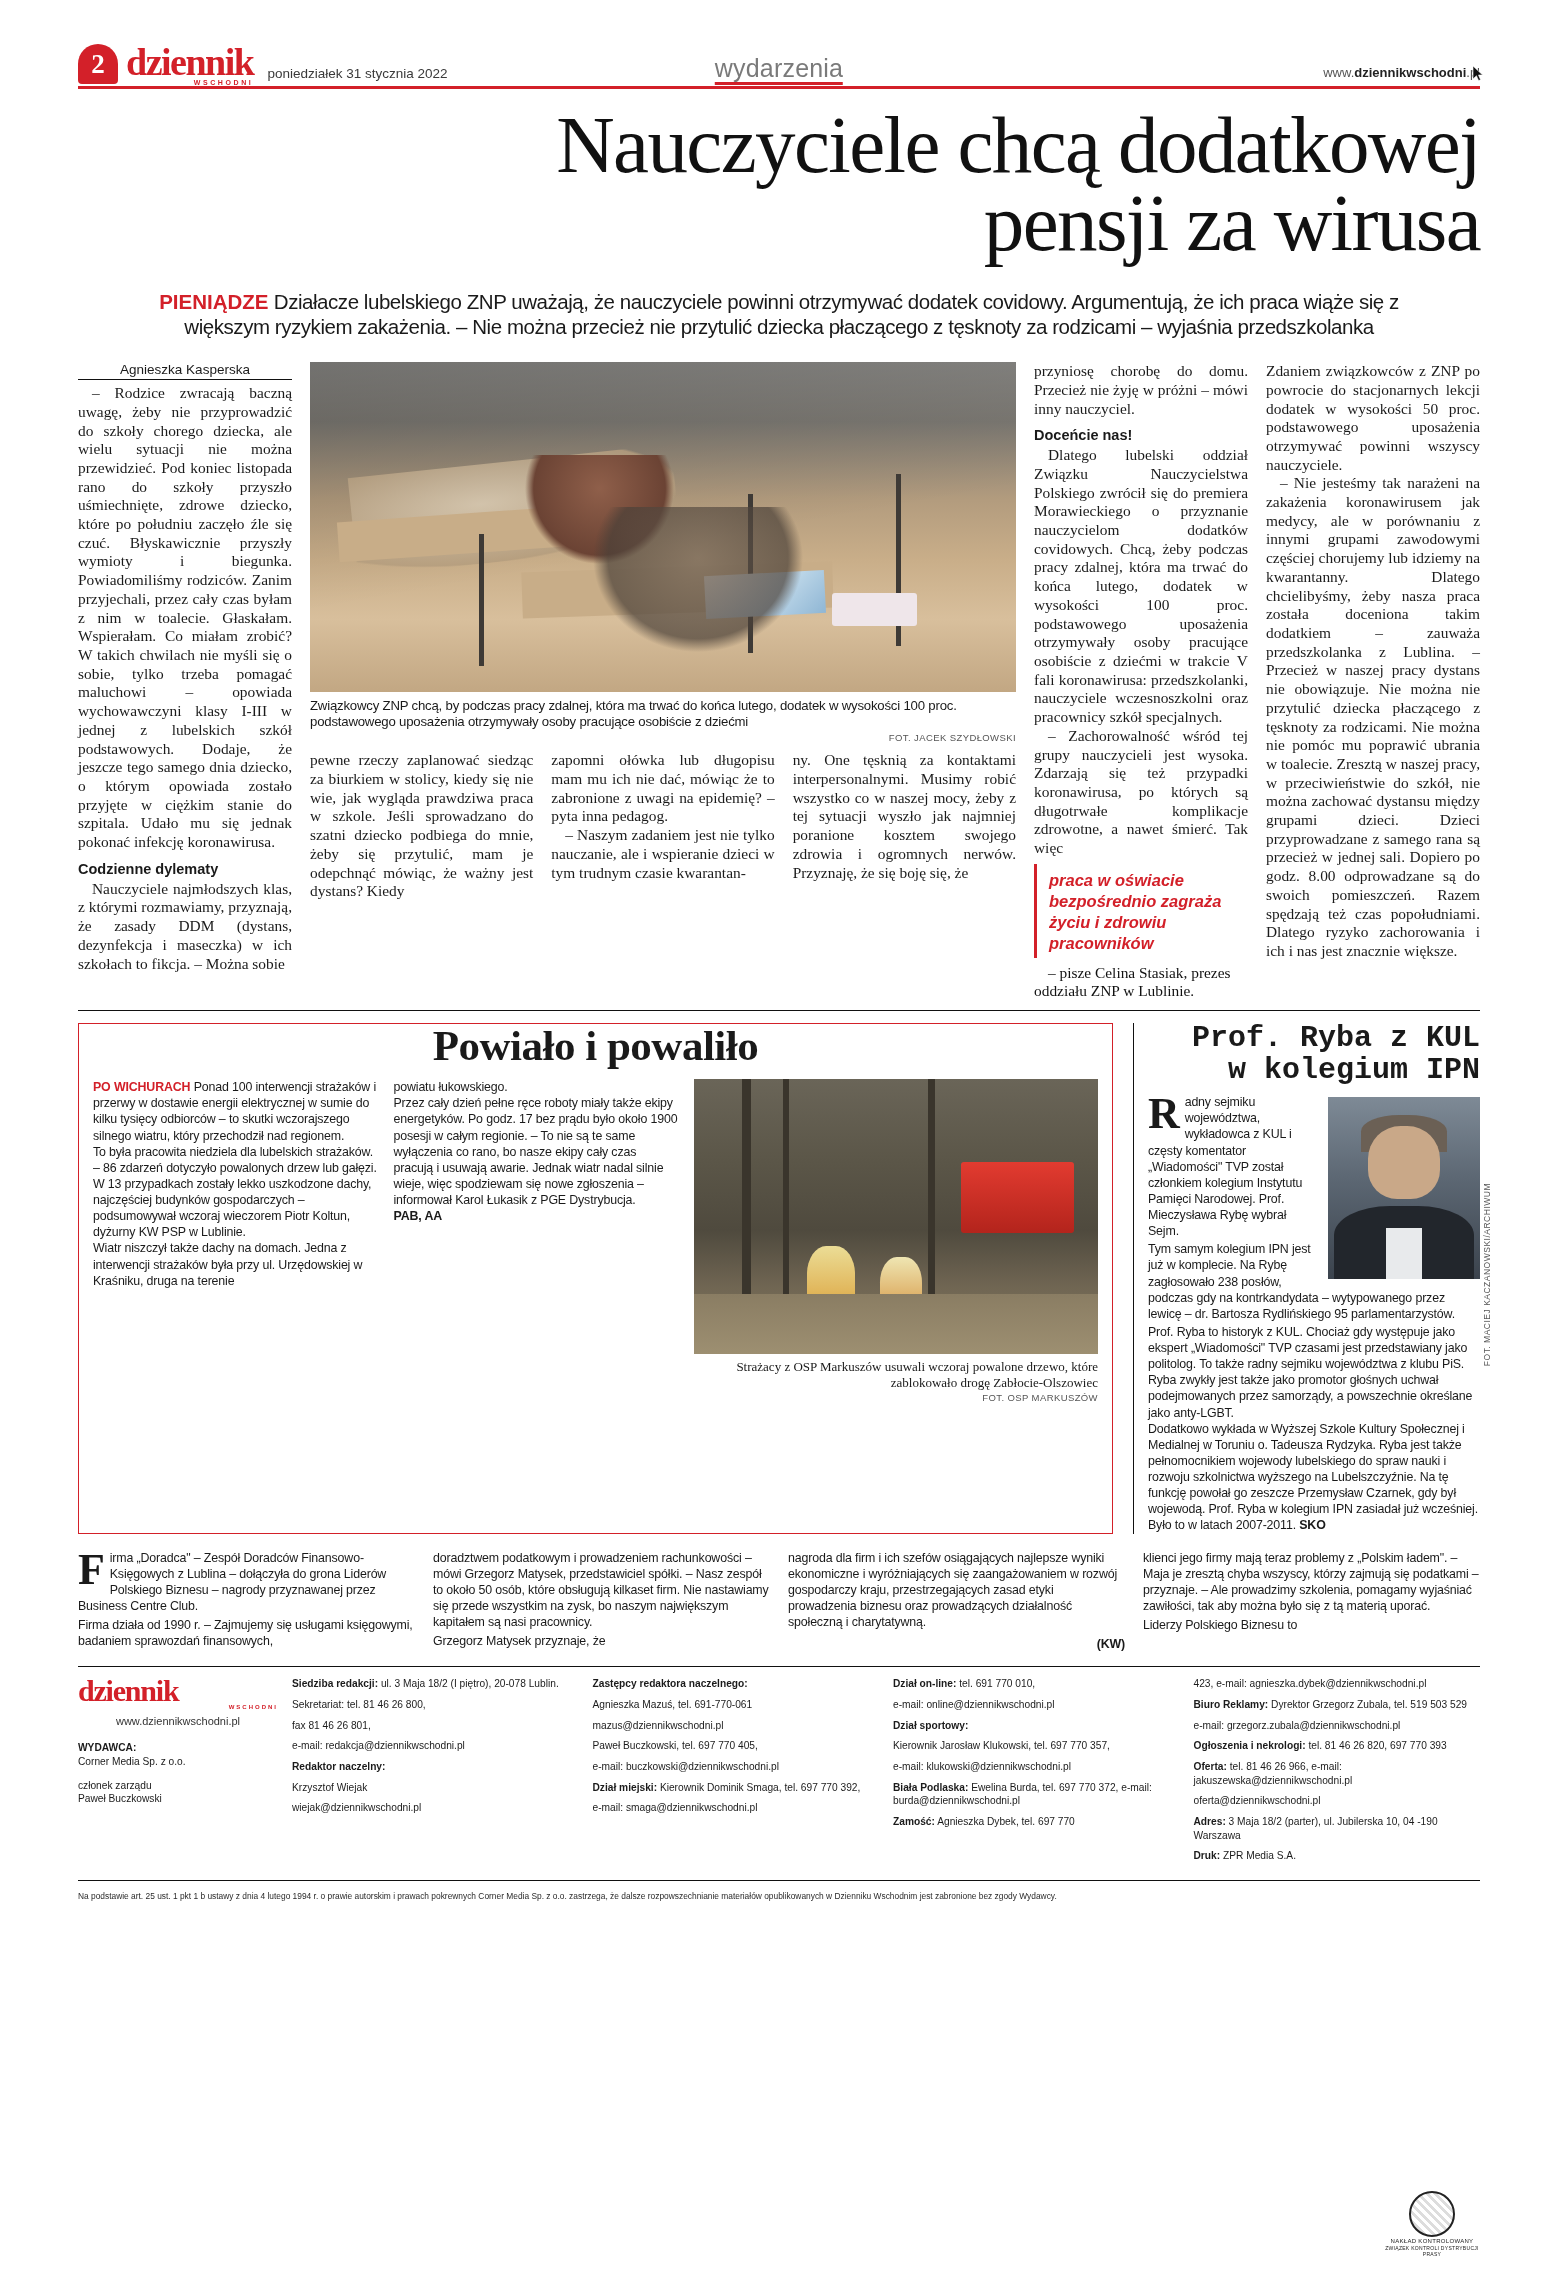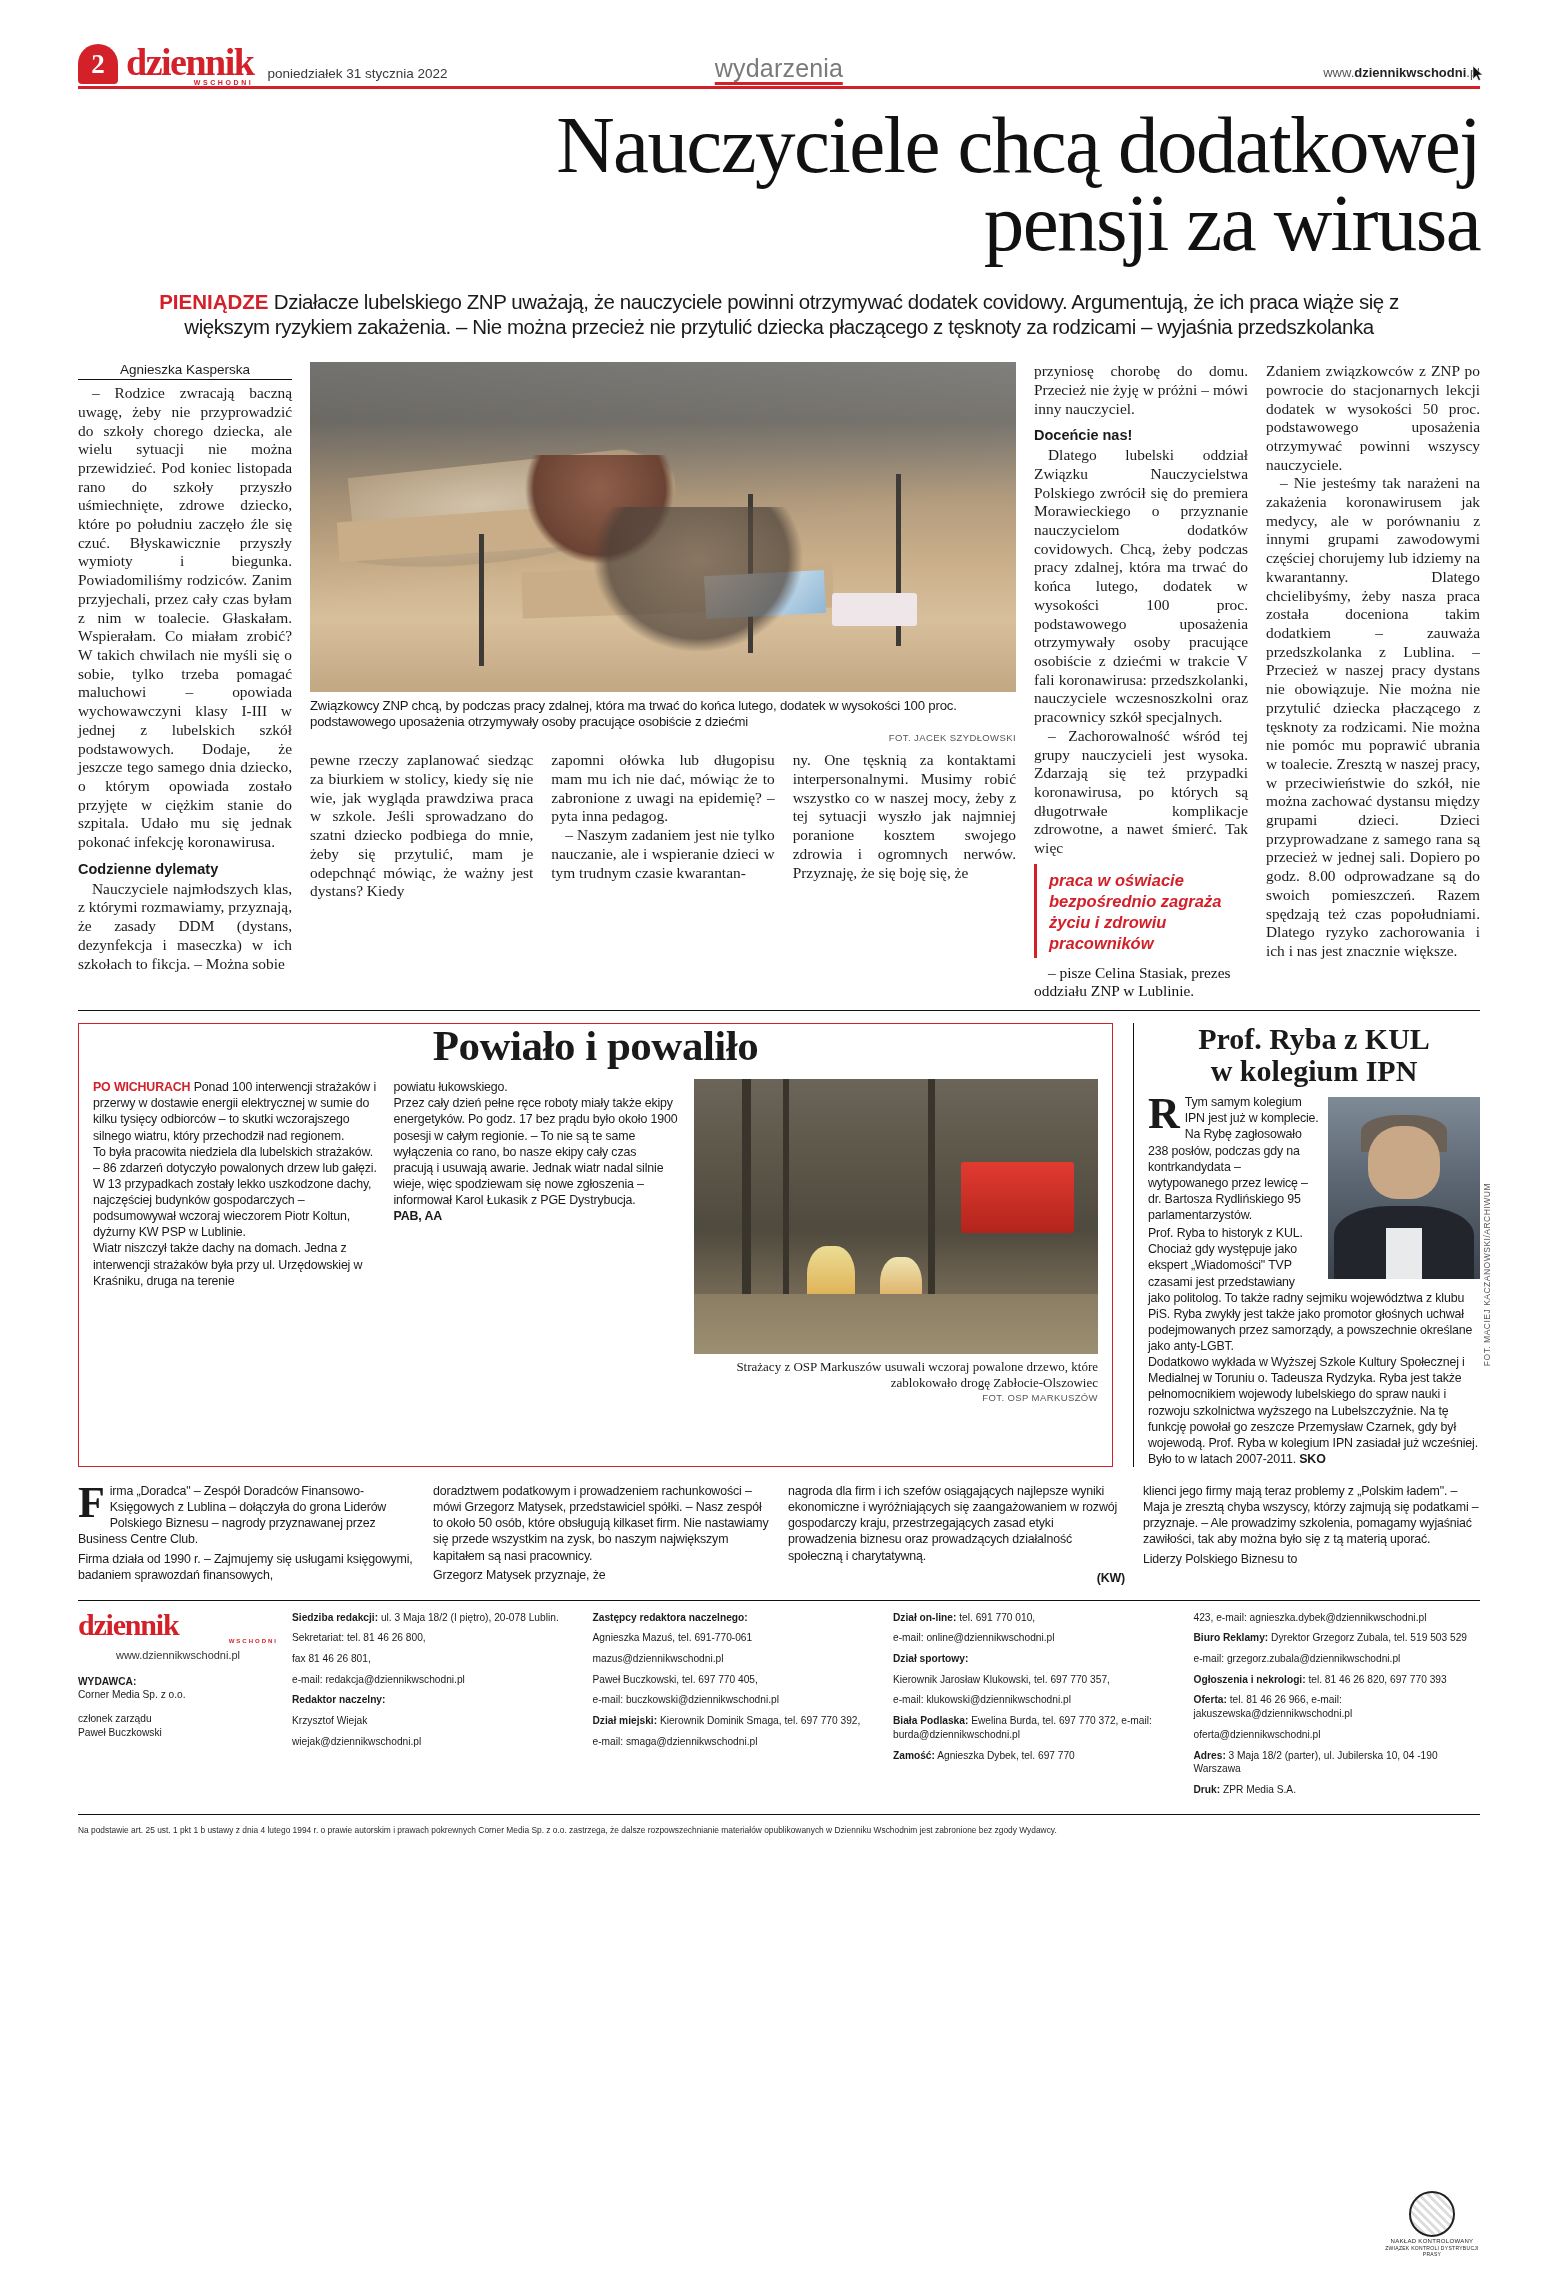--- a/index.html
+++ b/index.html
@@ -116,21 +116,21 @@
     width:100%; height:275px; position:relative; overflow:hidden;
     background: linear-gradient(to bottom, #6a6558 0%, #5b5648 30%, #4f4a3e 55%, #6f6552 75%, #8a7d63 100%);
   }
   .wind-photo .trunk{position:absolute;background:#3a352c;width:9px;top:0;bottom:0;}
   .wind-photo .truck{position:absolute;right:6%;top:30%;width:28%;height:26%;background:linear-gradient(#e23b30,#b3241c);border-radius:3px;}
   .wind-photo .fire1{position:absolute;left:28%;bottom:14%;width:48px;height:70px;background:linear-gradient(#f3e49a,#e0a43a);border-radius:40% 40% 30% 30%;opacity:.95;}
   .wind-photo .fire2{position:absolute;left:46%;bottom:12%;width:42px;height:64px;background:linear-gradient(#f6edb8,#d9923a);border-radius:40% 40% 30% 30%;opacity:.95;}
   .wind-cap { font-family:"Liberation Serif",serif; font-size:13px; line-height:1.2; text-align:right; padding-top:5px;}
 
   
-  .ryba-title { font-family:Liberation Serif, serif; font-weight:bold; font-size:30px; text-align:center; line-height:1.05; }
+  .ryba-title { font-family:Liberation Mono, monospace; font-weight:bold; font-size:30px; text-align:right; line-height:1.05; }
   .dropcap { float:left; font-family:"Liberation Serif",serif; font-size:44px; line-height:0.82; padding:2px 5px 0 0; font-weight:bold;}
   .ryba-photo{ float:right; width:152px; height:182px; margin:3px 0 4px 8px; position:relative;
     background: linear-gradient(to bottom,#7e8a96 0%, #5c6773 45%, #3b434d 100%); overflow:hidden;}
   .ryba-photo .face{position:absolute;left:26%;top:16%;width:48%;height:40%;background:#c9a888;border-radius:45% 45% 40% 40%;}
   .ryba-photo .hair{position:absolute;left:22%;top:10%;width:56%;height:20%;background:#6b6055;border-radius:45% 45% 0 0;}
   .ryba-photo .suit{position:absolute;left:4%;bottom:0;width:92%;height:40%;background:#22262c;border-radius:40% 40% 0 0;}
   .ryba-photo .shirt{position:absolute;left:38%;bottom:0;width:24%;height:28%;background:#e8eaec;}
   .vert-credit{ position:absolute; right:-2px; top:160px; transform: rotate(-90deg); transform-origin: right top;
     font-size:8.5px; color:#555; letter-spacing:.5px; white-space:nowrap; }
 
@@ -297,20 +297,21 @@
         <div>w kolegium IPN</div>
       </div>
       <div class="sans-body" style="margin-top:8px;">
         <div class="ryba-photo">
           <div class="hair"></div>
           <div class="face"></div>
           <div class="suit"></div>
           <div class="shirt"></div>
         </div>
         <span class="dropcap">R</span>
+        <span>adny sejmiku województwa, wykładowca z KUL i częsty komentator „Wiadomości" TVP został członkiem kolegium Instytutu Pamięci Narodowej. Prof. Mieczysława Rybę wybrał Sejm.</span>
         <p style="margin-top:2px">Tym samym kolegium IPN jest już w komplecie. Na Rybę zagłosowało 238 posłów, podczas gdy na kontrkandydata – wytypowanego przez lewicę – dr. Bartosza Rydlińskiego 95 parlamentarzystów.</p>
         <p style="margin-top:2px">Prof. Ryba to historyk z KUL. Chociaż gdy występuje jako ekspert „Wiadomości" TVP czasami jest przedstawiany jako politolog. To także radny sejmiku województwa z klubu PiS. Ryba zwykły jest także jako promotor głośnych uchwał podejmowanych przez samorządy, a powszechnie określane jako anty-LGBT.</p>
         <p style="margin-top:2px;display:inline">Dodatkowo wykłada w Wyższej Szkole Kultury Społecznej i Medialnej w Toruniu o. Tadeusza Rydzyka. Ryba jest także pełnomocnikiem wojewody lubelskiego do spraw nauki i rozwoju szkolnictwa wyższego na Lubelszczyźnie. Na tę funkcję powołał go zeszcze Przemysław Czarnek, gdy był wojewodą. Prof. Ryba w kolegium IPN zasiadał już wcześniej. Było to w latach 2007-2011.</p>
         <span style="font-weight:bold">SKO</span>
       </div>
       <div class="vert-credit">FOT. MACIEJ KACZANOWSKI/ARCHIWUM</div>
     </div>
   </div>
 
   <div class="laur-wrap">

